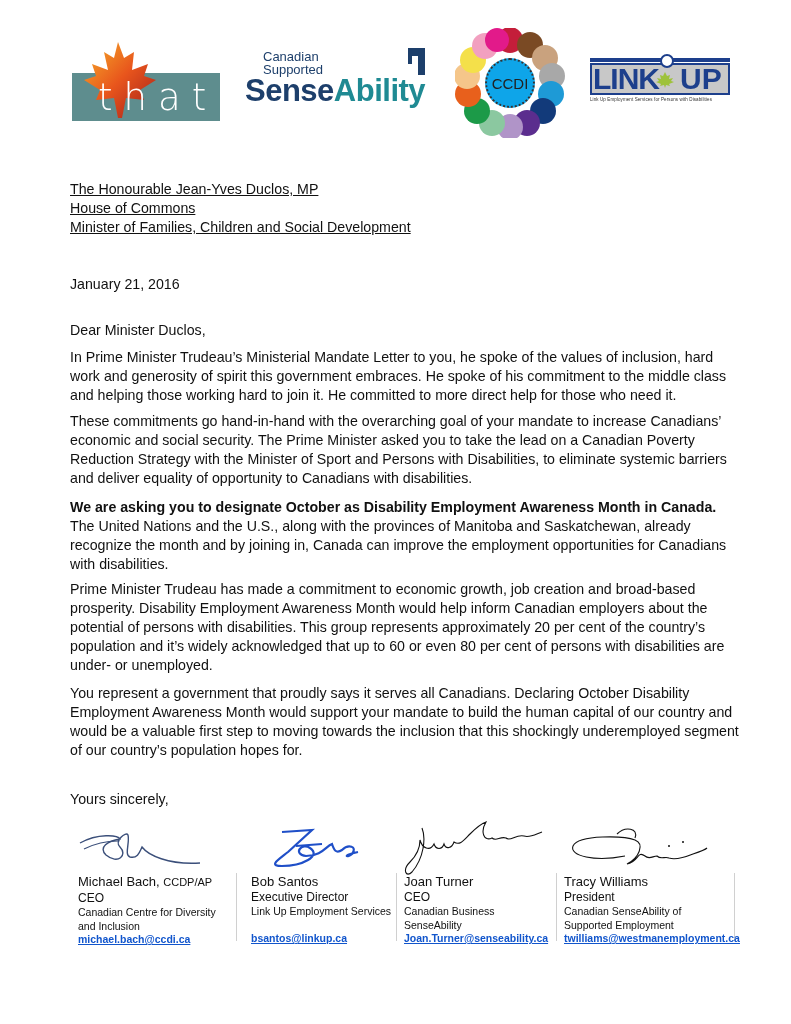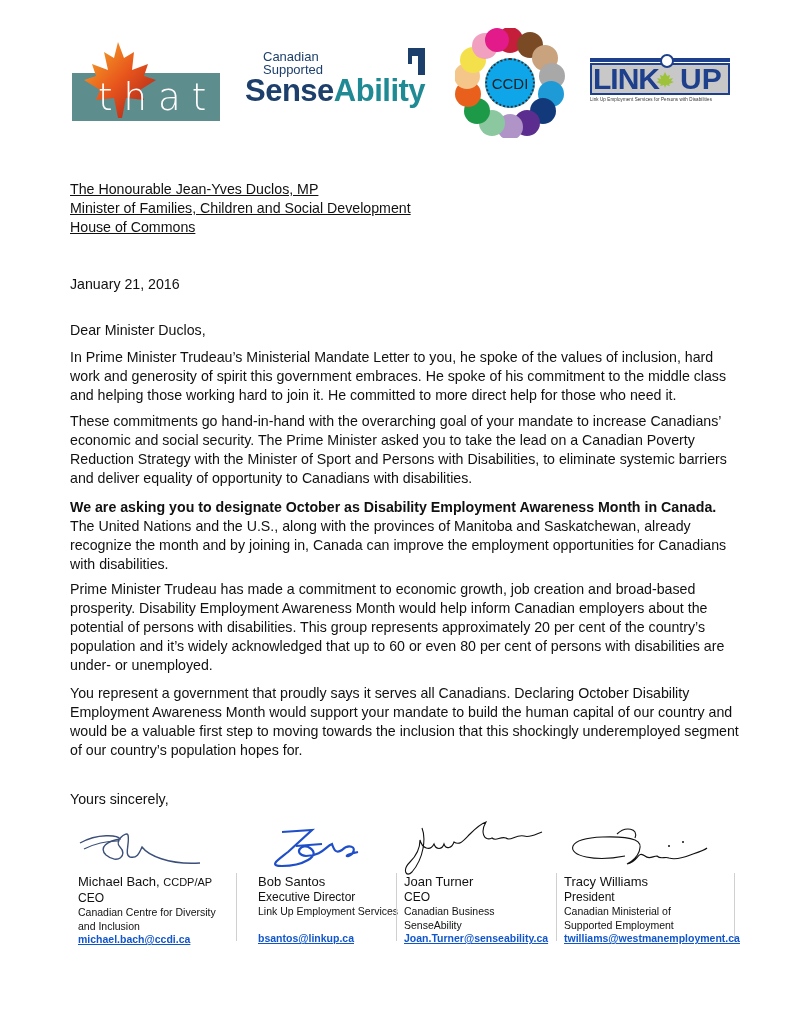--- a/index.html
+++ b/index.html
@@ -53,21 +53,21 @@
 
     
     .sig { position: absolute; }
     .sig-block { position: absolute; top: 873px; font-size: 11px; line-height: 14px; color: #111; }
     .sig-block .name { font-size: 13px; line-height: 17px; }
     .sig-block .name small { font-size: 11px; }
     .sig-block .role { font-size: 12px; line-height: 15px; }
     .sig-block .org { font-size: 10.5px; line-height: 13.5px; }
     .sig-block a { color: #1155cc; text-decoration: underline; font-size: 10.5px; font-weight: bold; }
     .col1 { left: 78px; width: 155px; }
-    .col2 { left: 236px; width: 155px; border-left: 1px solid #d0d0d0; padding-left: 21px; height: 68px; }
+    .col2 { left: 236px; width: 155px; border-left: 1px solid #d0d0d0; padding-left: 14px; height: 68px; }
     .col3 { left: 396px; width: 150px; border-left: 1px solid #d0d0d0; padding-left: 7px; height: 68px; }
     .col4 { left: 556px; width: 170px; border-left: 1px solid #d0d0d0; border-right: 1px solid #d0d0d0; padding-left: 7px; height: 68px; }
   </style>
 </head>
 <body>
 
 <div class="abs logo-case">
   <div class="bar"></div>
   <svg class="leaf" width="80" height="80" viewBox="0 0 80 80">
     <defs>
@@ -123,22 +123,22 @@
   <div class="ring"></div>
   <svg class="leaf" width="18" height="16" viewBox="0 0 18 16">
     <path d="M9 0 L11 4 L14 3 L13 7 L17 6 L15 9 L18 10 L13 12 L14 14 L10 13 L9 16 L8 13 L4 14 L5 12 L0 10 L3 9 L1 6 L5 7 L4 3 L7 4 Z" fill="#9ec23a"></path>
   </svg>
   <div class="up">UP</div>
   <div class="tag">Link Up Employment Services for Persons with Disabilities</div>
 </div>
 
 <div class="abs text addr">
   <div>The Honourable Jean-Yves Duclos, MP</div>
+  <div>House of Commons</div>
   <div>Minister of Families, Children and Social Development</div>
-  <div>House of Commons</div>
 </div>
 
 <div class="abs text date">January 21, 2016</div>
 <div class="abs text salut">Dear Minister Duclos,</div>
 
 <div class="abs text para p1">In Prime Minister Trudeau’s Ministerial Mandate Letter to you, he spoke of the values of inclusion, hard work and generosity of spirit this government embraces. He spoke of his commitment to the middle class and helping those working hard to join it. He committed to more direct help for those who need it.</div>
 <div class="abs text para p2">These commitments go hand-in-hand with the overarching goal of your mandate to increase Canadians’ economic and social security. The Prime Minister asked you to take the lead on a Canadian Poverty Reduction Strategy with the Minister of Sport and Persons with Disabilities, to eliminate systemic barriers and deliver equality of opportunity to Canadians with disabilities.</div>
 <div class="abs text para p3"><span class="bold">We are asking you to designate October as Disability Employment Awareness Month in Canada.</span><span> The United Nations and the U.S., along with the provinces of Manitoba and Saskatchewan, already recognize the month and by joining in, Canada can improve the employment opportunities for Canadians with disabilities.</span></div>
 <div class="abs text para p4">Prime Minister Trudeau has made a commitment to economic growth, job creation and broad-based prosperity. Disability Employment Awareness Month would help inform Canadian employers about the potential of persons with disabilities. This group represents approximately 20 per cent of the country’s population and it’s widely acknowledged that up to 60 or even 80 per cent of persons with disabilities are under- or unemployed.</div>
 <div class="abs text para p5">You represent a government that proudly says it serves all Canadians. Declaring October Disability Employment Awareness Month would support your mandate to build the human capital of our country and would be a valuable first step to moving towards the inclusion that this shockingly underemployed segment of our country’s population hopes for.</div>
@@ -183,16 +183,16 @@
   <div class="name">Joan Turner</div>
   <div class="role">CEO</div>
   <div class="org">Canadian Business</div>
   <div class="org">SenseAbility</div>
   <div class="org"><a>Joan.Turner@senseability.ca</a></div>
 </div>
 
 <div class="sig-block col4">
   <div class="name">Tracy Williams</div>
   <div class="role">President</div>
-  <div class="org">Canadian Ministerial of</div>
+  <div class="org">Canadian SenseAbility of</div>
   <div class="org">Supported Employment</div>
   <div class="org"><a>twilliams@westmanemployment.ca</a></div>
 </div>
 
 </body></html>

